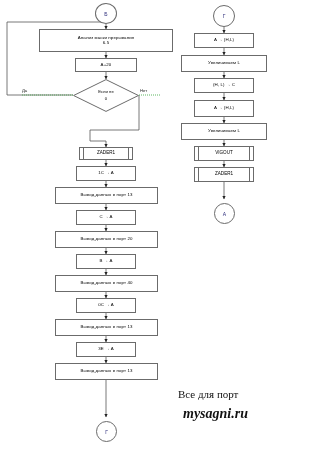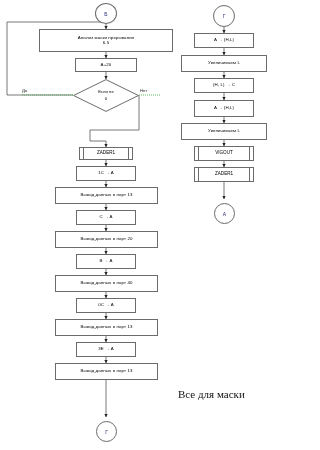--- a/index.html
+++ b/index.html
@@ -203,16 +203,19 @@
     <span class="bar l"></span>
     <span class="bar r"></span>
     <span>ZADER1</span>
   </div>
 
   <div class="term" style="left:214px;top:203px;width:21px;height:21px;">
     <span>А</span>
   </div>
 
   <div class="wm wm1" style="left:178px;top:388px;">
-    <span>Все для маски</span>
+    <span>Все для порт</span>
+  </div>
+  <div class="wm wm2" style="left:183px;top:406px;">
+    <span>mysagni.ru</span>
   </div>
 
 </div>
 
 </body></html>

